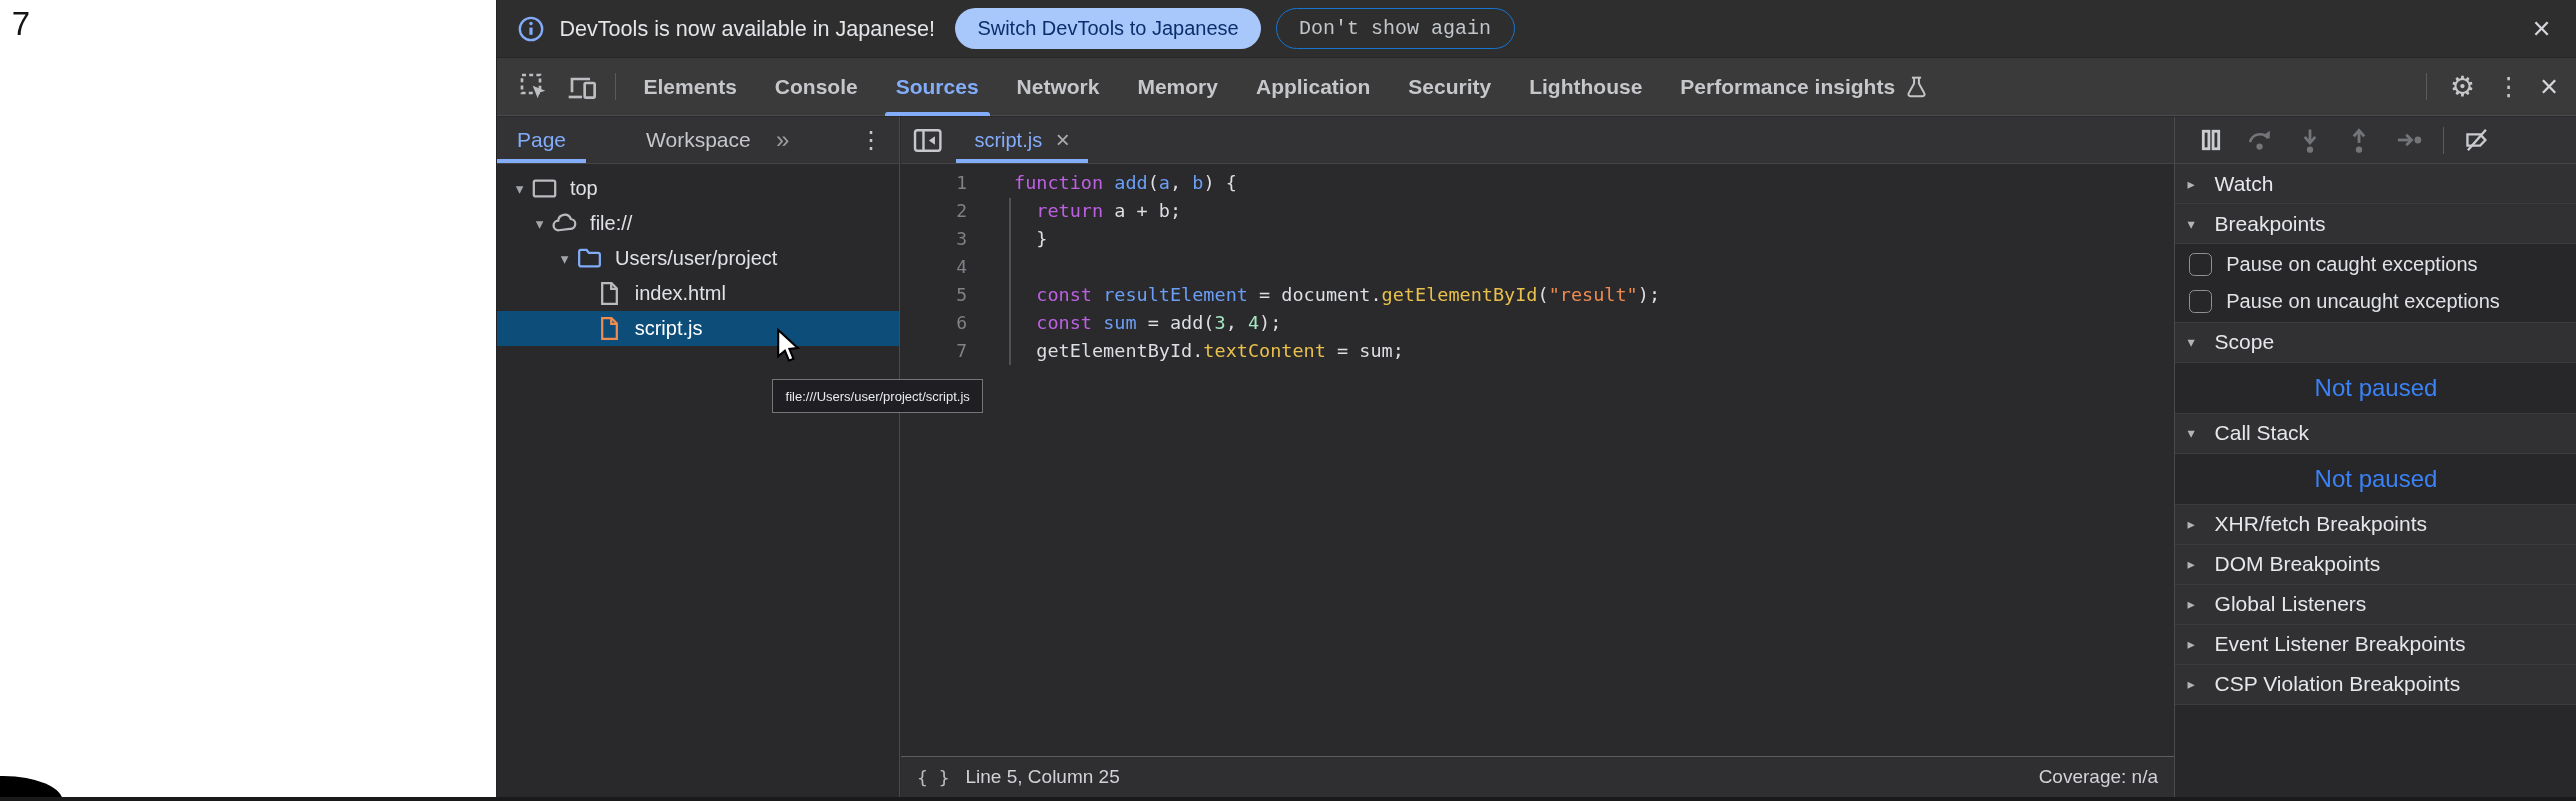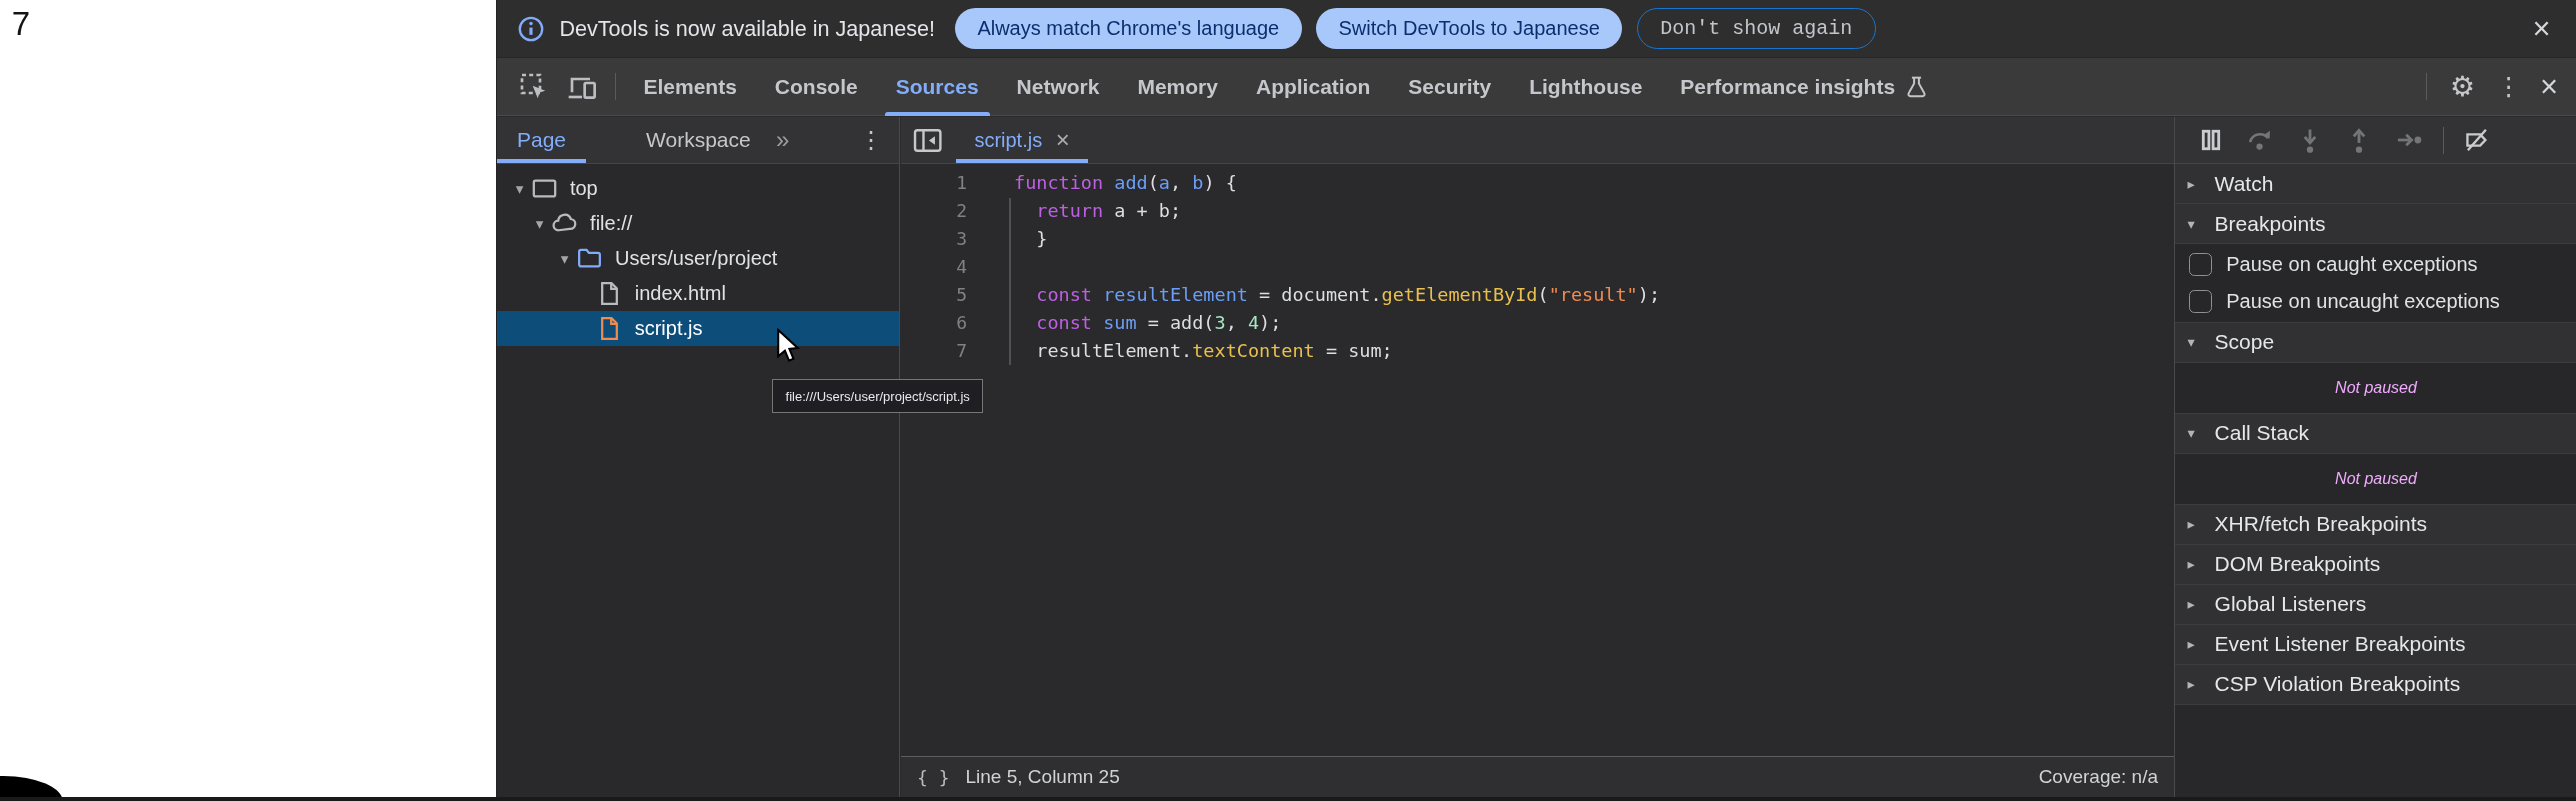--- a/index.html
+++ b/index.html
@@ -87,21 +87,21 @@
   .debug-toolbar { height:47px; background:#333336; border-bottom:0.9px solid #454548;
     display:flex; align-items:center; padding:0 10.8px; }
   .dbg-icon { width:28px; height:28px; margin:0 10.8px; display:inline-flex; }
   .section-header { height:40px; display:flex; align-items:center; background:#313134;
     border-bottom:0.9px solid #3c3c3f; font-size:21px; color:#e5e7ea; padding-left:12.6px; }
   .sec-arrow { width:27px; font-size:14.4px; color:#b2b4b7; flex:none; }
   .section-content { background:#27272a; border-bottom:0.9px solid #3c3c3f; }
   .cb-row { height:37px; display:flex; align-items:center; padding-left:14.4px; font-size:20px; color:#e0e2e5; }
   .cb-box { width:22.5px; height:22.5px; border:1.8px solid #8e9093; border-radius:5.4px; margin-right:14.4px; flex:none; }
   .np-row { height:50px; display:flex; align-items:center; justify-content:center;
-    font-size:16px; font-style:italic; color:#f0abfc; }
+    font-size:24px; color:#3b82f6; }
 
   
   .tooltip { position:absolute; left:275px; top:379px; height:34px; padding:0 12.6px;
     display:flex; align-items:center; background:#1f1f23; border:0.9px solid #767676;
     font-size:13px; color:#e8eaec; white-space:nowrap; z-index:50; }
   .cursor { position:absolute; left:276px; top:328px; z-index:60; width:31px; height:36px; }
   .bottom-strip { position:absolute; left:0; top:797px; width:2576px; height:4.5px; background:#1a1a1c; z-index:70; }
 </style>
 </head>
 <body>
@@ -115,21 +115,20 @@
 
   <div class="infobar">
     <span class="icon-info">
         <svg viewBox="0 0 24 24" fill="none" stroke="#82abf8" stroke-width="2">
           <circle cx="12" cy="12" r="9.6"></circle>
           <path d="M12 10.8 V17" stroke-width="2.7"></path>
           <circle cx="12" cy="7.3" r="1.5" fill="#82abf8" stroke="none"></circle>
         </svg>
       </span>
     <span class="infobar-text">DevTools is now available in Japanese!</span>
-    <button class="pill filled">Always match Chrome's language</button>
     <button class="pill filled">Switch DevTools to Japanese</button>
     <button class="pill outline">Don't show again</button>
     <span class="x-glyph">×</span>
   </div>
 
   <div class="tabbar">
     <span class="tool-icon">
         <svg viewBox="0 0 24 24" fill="none" stroke="#bcbec1" stroke-width="2">
           <rect x="3" y="3" width="13.5" height="13.5" stroke-dasharray="3 2.4"></rect>
           <path d="M11 11 L20.5 14.8 L16.2 16.2 L14.8 20.5 Z" fill="#bcbec1" stroke="none"></path>
@@ -261,21 +260,21 @@
         </div>
       </div>
       <div class="code-area" id="code">
         <div class="indent-line"></div>
       <div class="code-line"><span class="ln">1</span><span class="lc"><span class="kw">function</span><span class="pl"> </span><span class="vr">add</span><span class="pl">(</span><span class="vr">a</span><span class="pl">, </span><span class="vr">b</span><span class="pl">) {</span></span></div>
           <div class="code-line"><span class="ln">2</span><span class="lc"><span class="pl">  </span><span class="kw">return</span><span class="pl"> a + b;</span></span></div>
           <div class="code-line"><span class="ln">3</span><span class="lc"><span class="pl">  }</span></span></div>
           <div class="code-line"><span class="ln">4</span><span class="lc"></span></div>
           <div class="code-line"><span class="ln">5</span><span class="lc"><span class="pl">  </span><span class="kw">const</span><span class="pl"> </span><span class="vr">resultElement</span><span class="pl"> = document.</span><span class="pr">getElementById</span><span class="pl">(</span><span class="st">"result"</span><span class="pl">);</span></span></div>
           <div class="code-line"><span class="ln">6</span><span class="lc"><span class="pl">  </span><span class="kw">const</span><span class="pl"> </span><span class="vr">sum</span><span class="pl"> = add(</span><span class="nm">3</span><span class="pl">, </span><span class="nm">4</span><span class="pl">);</span></span></div>
-          <div class="code-line"><span class="ln">7</span><span class="lc"><span class="pl">  </span><span class="pl">resultElement.</span><span class="pr">textContent</span><span class="pl"> = sum;</span></span></div>
+          <div class="code-line"><span class="ln">7</span><span class="lc"><span class="pl">  </span><span class="pl">getElementById.</span><span class="pr">textContent</span><span class="pl"> = sum;</span></span></div>
         </div>
       <div class="status-bar">
         <span class="braces">{ }</span>
         <span>Line 5, Column 25</span>
         <span class="spacer"></span>
         <span>Coverage: n/a</span>
       </div>
     </div>
 
     <div class="rightpanel">

